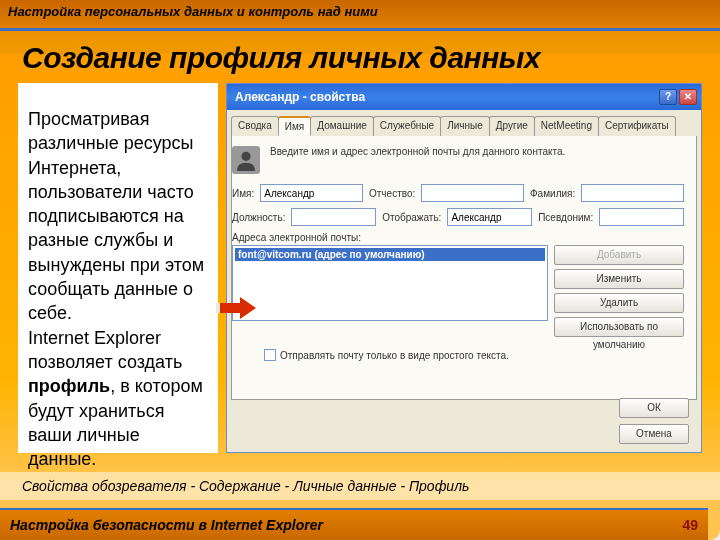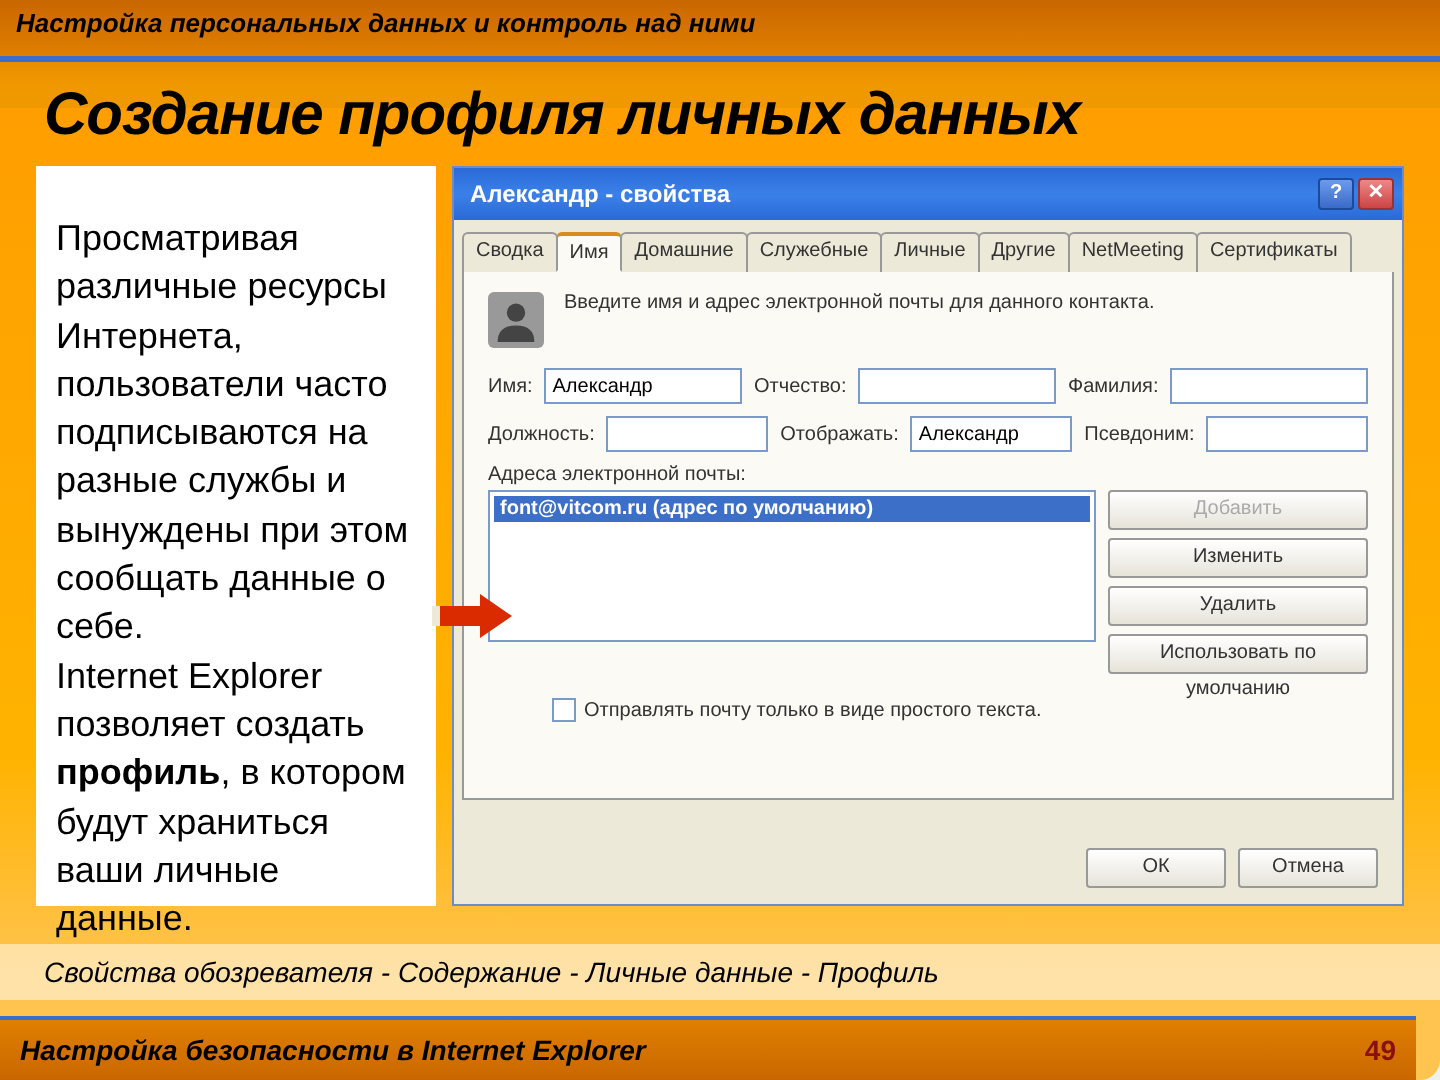--- a/index.html
+++ b/index.html
@@ -14,39 +14,39 @@
   .arrow { position: absolute; left: 216px; top: 214px; width: 40px; height: 22px; z-index: 10; }
   .arrow svg { width: 100%; height: 100%; }
   .right-col { flex: 1; background: #ece9d8; border: 1px solid #6b8bc9; position: relative; }
   .win-title { height: 26px; background: linear-gradient(180deg, #2a6ad8, #3b80e8 50%, #2a6ad8); color: #fff; font-size: 12px; font-weight: bold; display: flex; align-items: center; padding: 0 4px; }
   .win-title .tt { margin-left: 4px; flex: 1; }
   .win-btn { width: 18px; height: 16px; background: linear-gradient(180deg,#6b9aee,#3b6bc8); border: 1px solid #1a4a9a; border-radius: 2px; margin-left: 2px; color: #fff; font-size: 10px; text-align: center; line-height: 14px; font-weight: bold; }
   .win-btn.close { background: linear-gradient(180deg,#e88,#c44); border-color:#933; }
   .tabs { display: flex; padding: 6px 4px 0 4px; font-size: 10px; gap: 0; }
   .tab { background: #ece9d8; border: 1px solid #999; border-bottom: none; padding: 3px 6px; border-radius: 3px 3px 0 0; position: relative; margin-right: -1px; color:#333;}
   .tab.active { background: #fcfaf5; border-bottom: 1px solid #fcfaf5; z-index: 2; font-weight: normal; border-top: 2px solid #d88b1f;}
-  .panel { margin: 0 4px; background: #fcfaf5; border: 1px solid #999; border-top: none; padding: 10px 12px 10px 12px; height: 264px; }
+  .panel { margin: 0 4px; background: #fcfaf5; border: 1px solid #999; border-top: none; padding: 10px 12px 10px 0; height: 264px; }
   .intro-row { display: flex; align-items: flex-start; gap: 10px; margin-bottom: 10px; }
   .avatar-icon { width: 28px; height: 28px; background: #999; border-radius: 3px; display:flex; align-items:center; justify-content:center;}
   .avatar-icon svg{width:22px;height:22px;}
   .intro-text { font-size: 10px; color: #333; flex: 1; }
   .form-row { display: flex; align-items: center; gap: 6px; margin-bottom: 6px; font-size: 10px; }
   .form-row label { color: #333; white-space: nowrap; }
   .form-row input { border: 1px solid #7a9ac9; height: 18px; padding: 1px 3px; font-size: 10px; background:#fff; width: 78px; flex:1; min-width:40px;}
   .form-row .lbl { width:auto; }
   .section-label { font-size: 10px; color:#333; margin: 6px 0 2px; }
   .email-box { display:flex; gap:6px; }
   .email-list { flex:1; border:1px solid #7a9ac9; background:#fff; height:76px; font-size:10px; padding:2px;}
   .email-list .selected { background:#3b6fc8; color:#fff; padding:1px 3px; font-weight:bold;}
   .btn-col { display:flex; flex-direction:column; gap:4px; width:130px;}
   .winbtn { border:1px solid #999; background:linear-gradient(180deg,#fff,#e6e3d9); font-size:10px; height:20px; border-radius:2px; color:#333; text-align:center; line-height:18px;}
   .winbtn.disabled { color:#aaa; }
   .chk-row { display:flex; align-items:center; gap:4px; font-size:10px; margin-top:12px; color:#333;margin-left:32px;}
   .chk-row .chk { width:12px; height:12px; border:1px solid #7a9ac9; background:#fff;}
-  .dlg-btns { position:absolute; bottom:8px; right:12px; display:flex; gap:6px;}
+  .dlg-btns { position:absolute; bottom:8px; right:12px; display:flex; gap:6px;flex-direction:column;}
   .dlg-btns .winbtn { width:70px;}
   .breadcrumb { position:absolute; bottom:40px; left:0; right:0; padding:6px 22px; font-size:14px; font-style:italic; color:#000; background: rgba(255,255,255,0.5);}
   .footerbar { position:absolute; bottom:0; left:0; right:12px; height:32px; background: linear-gradient(180deg, #e07f00, #c96700); display:flex; align-items:center; padding:0 10px; justify-content:space-between; border-top:2px solid #3a6fc8;}
   .footerbar .ftxt { font-weight:bold; font-style:italic; font-size:14px; color:#000;}
   .footerbar .pagenum { font-weight:bold; color:#8a0f0f; font-size:14px;}
 </style>
 </head>
 <body>
 
 <div class="slide">

